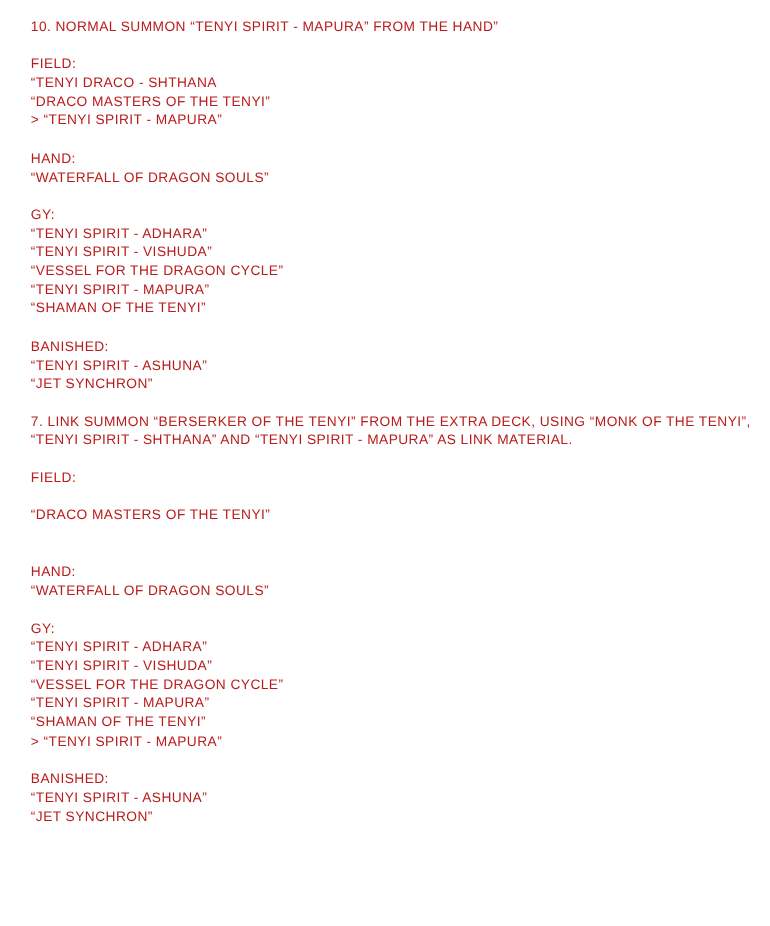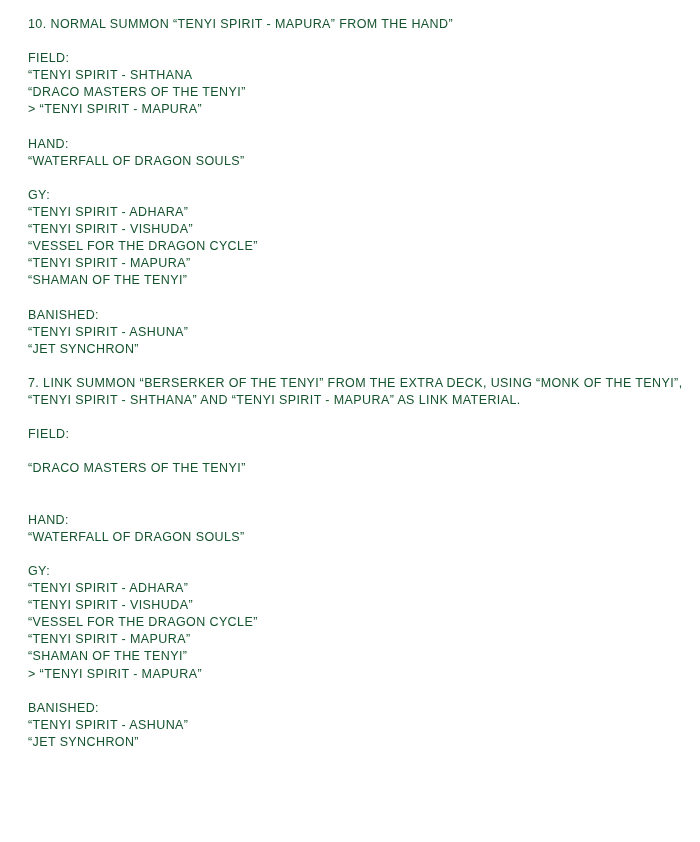--- a/index.html
+++ b/index.html
@@ -6,21 +6,21 @@
     margin: 0;
     padding: 0;
     background: #ffffff;
   }
   .page {
     width: 700px;
     min-height: 842px;
     box-sizing: border-box;
     background: #ffffff;
     padding: 16px 14px 16px 28px;
-    color: #14532d;
+    color: #b91c1c;
     font-family: "Liberation Sans", "DejaVu Sans", sans-serif;
     font-size: 12.5px;
     line-height: 17.1px;
     letter-spacing: 0.4px;
     font-weight: 400;
   }
   .line {
     white-space: pre-wrap;
     max-width: 660px;
     min-height: 17.1px;
@@ -30,21 +30,21 @@
   }
 </style>
 </head>
 <body>
 
 <div class="page">
   <div>
       <div class="line">10. NORMAL SUMMON “TENYI SPIRIT - MAPURA” FROM THE HAND”</div>
       <div class="line blank"></div>
       <div class="line">FIELD:</div>
-      <div class="line">“TENYI SPIRIT - SHTHANA</div>
+      <div class="line">“TENYI DRACO - SHTHANA</div>
       <div class="line">“DRACO MASTERS OF THE TENYI”</div>
       <div class="line">&gt; “TENYI SPIRIT - MAPURA”</div>
       <div class="line blank"></div>
       <div class="line">HAND:</div>
       <div class="line">“WATERFALL OF DRAGON SOULS”</div>
       <div class="line blank"></div>
       <div class="line">GY:</div>
       <div class="line">“TENYI SPIRIT - ADHARA”</div>
       <div class="line">“TENYI SPIRIT - VISHUDA”</div>
       <div class="line">“VESSEL FOR THE DRAGON CYCLE”</div>

